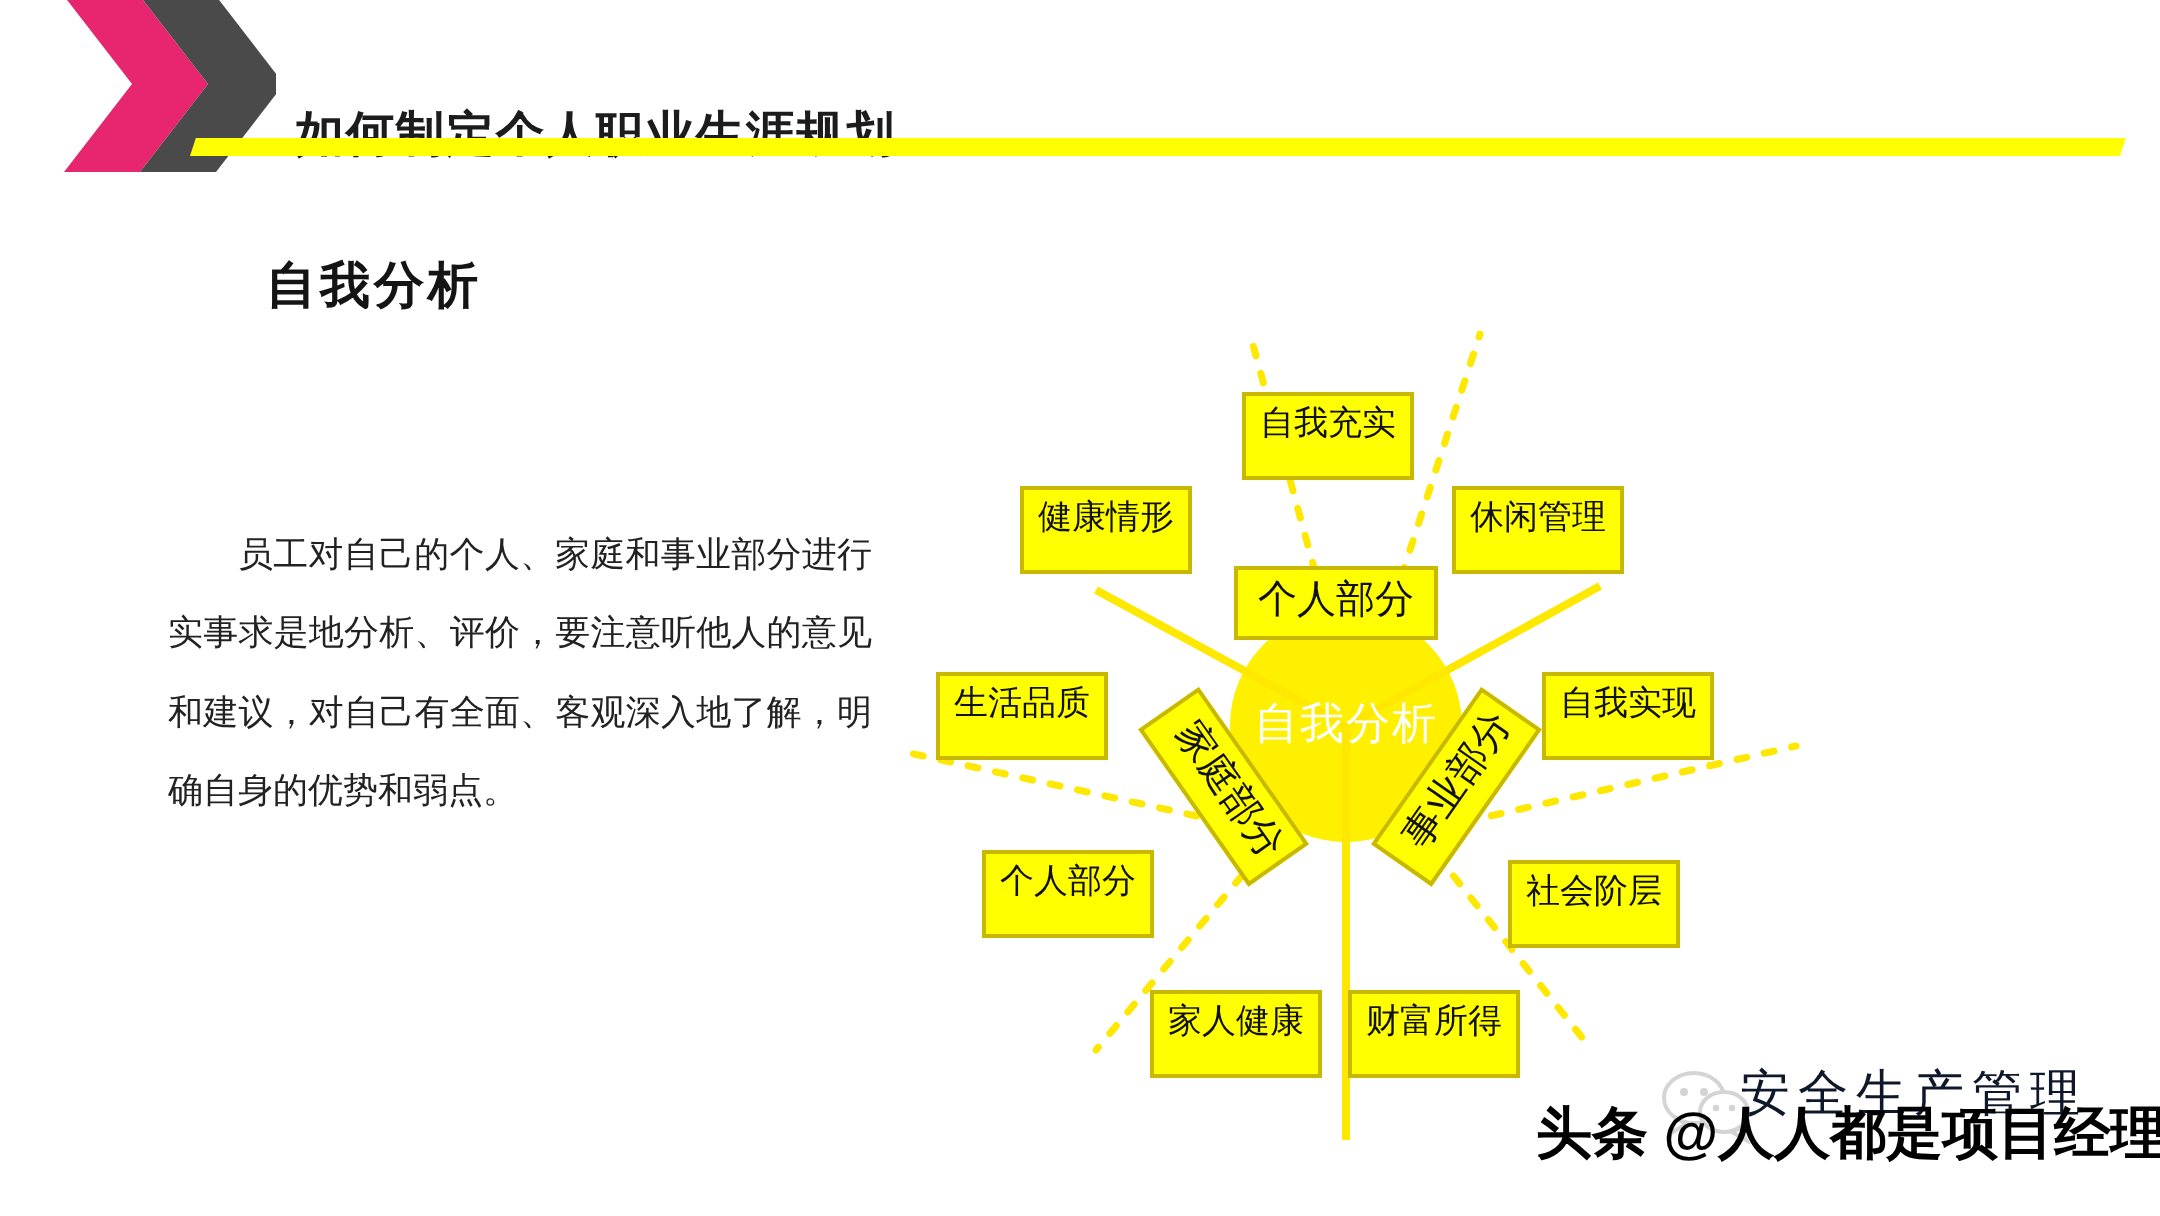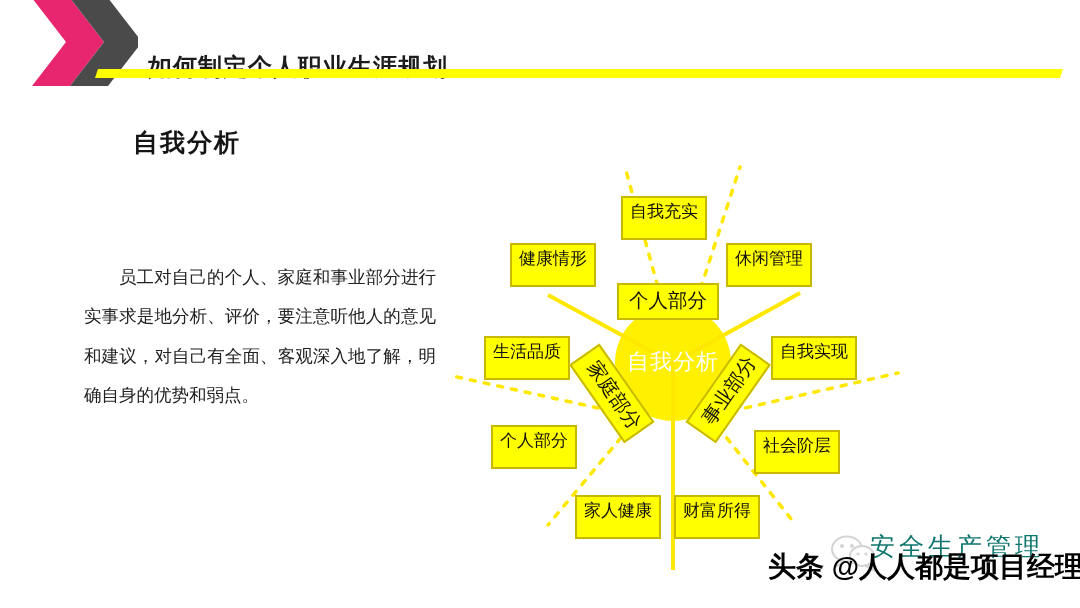--- a/index.html
+++ b/index.html
@@ -120,21 +120,21 @@
     padding: 6px 10px 7px 10px;
   }
   .node.rot-left  { transform: rotate(55deg);  transform-origin: center center; }
   .node.rot-right { transform: rotate(-55deg); transform-origin: center center; }
 
   
   #n-zwcs { left: 181px; top: 21px; }
   #n-jkqx { left: 70px;  top: 68px; }
   #n-xxgl { left: 286px; top: 68px; }
   #n-grbf { left: 177px; top: 108px; }
-  #n-shpz { left: 44px;  top: 161px; }
+  #n-shpz { left: 28px;  top: 161px; }
   #n-zwsx { left: 331px; top: 161px; }
   #n-jtbf { left: 124px; top: 200px; width: 96px; text-align: center; }
   #n-sybf { left: 240px; top: 200px; width: 96px; text-align: center; }
   #n-jtgx { left: 51px;  top: 250px; }
   #n-shjc { left: 314px; top: 255px; }
   #n-jrjk { left: 135px; top: 320px; }
   #n-cfsd { left: 234px; top: 320px; }
 
   
   #watermark {
@@ -142,21 +142,21 @@
     left: 752px;
     top: 538px;
     width: 330px;
     height: 62px;
   }
   #wm-back {
     position: absolute;
     left: 118px;
     top: -8px;
     font-size: 25px;
-    color: #0f766e;
+    color: #0f172a;
     letter-spacing: 4px;
     white-space: nowrap;
     font-family: "Liberation Serif", "DejaVu Serif", serif;
   }
   #wm-bubble-icon {
     position: absolute;
     left: 78px;
     top: -4px;
     width: 46px;
     height: 38px;

